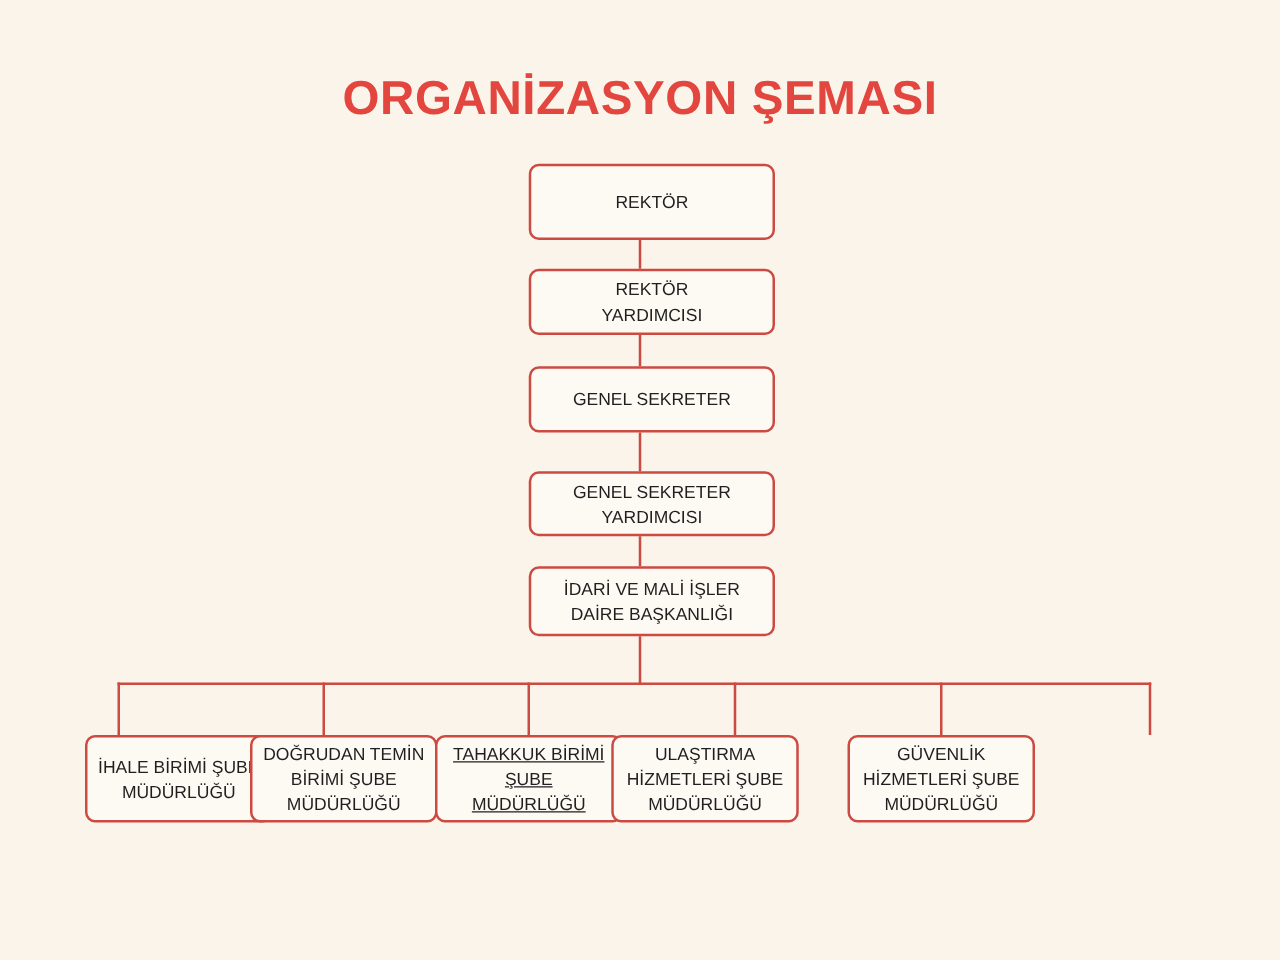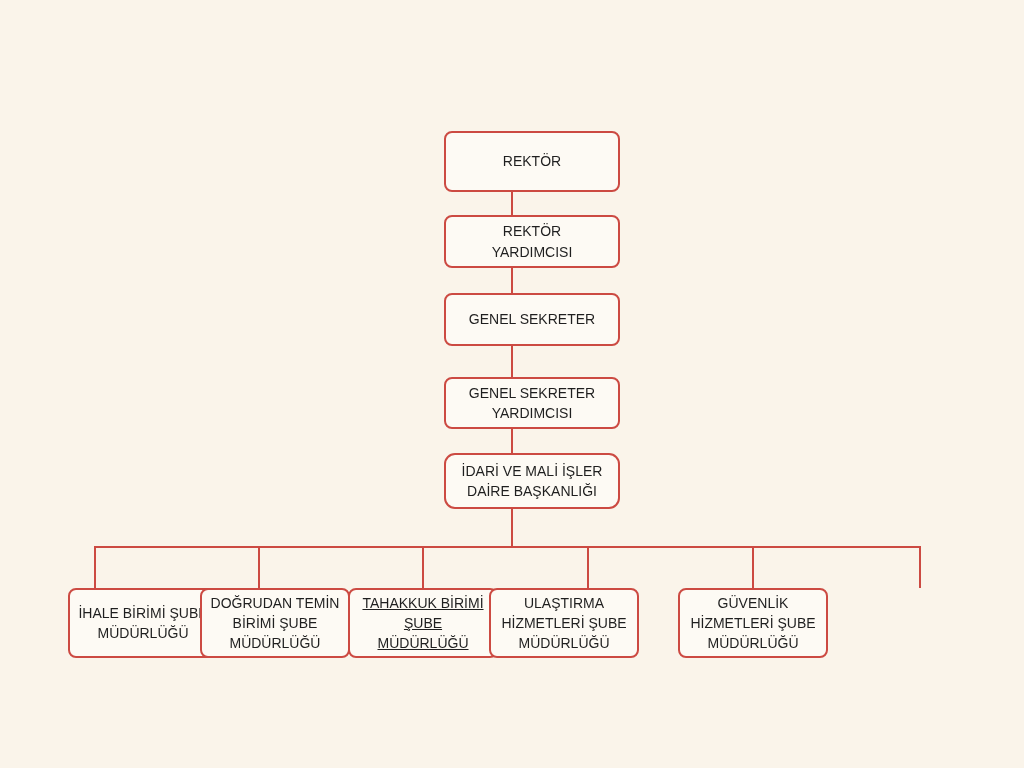--- a/index.html
+++ b/index.html
@@ -40,42 +40,43 @@
     color: var(--text);
     display: flex;
     align-items: center;
     justify-content: center;
     text-align: center;
     font-size: 14px;
     line-height: 1.45;
     white-space: pre-line;
     padding: 2px 4px;
   }
-  .chain-node { left: 444px; width: 176px; }
+  .chain-node { left: 423px; width: 197px; }
   .branch-node { top: 588px; width: 150px; height: 70px; }
   .line {
     position: absolute;
     background: var(--red);
   }
   .v { width: 2px; }
   .h { height: 2px; }
 </style>
 </head>
 <body>
 
 <div class="canvas">
 
+  <h1 class="chart-title">ORGANİZASYON ŞEMASI</h1>
 
   <div class="node chain-node" style="top:131px;height:61px;">REKTÖR</div>
   <div class="node chain-node" style="top:215px;height:53px;">REKTÖR
 YARDIMCISI</div>
   <div class="node chain-node" style="top:293px;height:53px;">GENEL SEKRETER</div>
   <div class="node chain-node" style="top:377px;height:52px;">GENEL SEKRETER
 YARDIMCISI</div>
-  <div class="node chain-node" style="top:453px;height:56px;border-radius:11px;">İDARİ VE MALİ İŞLER
+  <div class="node chain-node" style="top:453px;height:56px;">İDARİ VE MALİ İŞLER
 DAİRE BAŞKANLIĞI</div>
 
   <div class="line v" style="left:511px;top:192px;height:23px;"></div>
   <div class="line v" style="left:511px;top:268px;height:25px;"></div>
   <div class="line v" style="left:511px;top:346px;height:31px;"></div>
   <div class="line v" style="left:511px;top:429px;height:24px;"></div>
   <div class="line v" style="left:511px;top:509px;height:39px;"></div>
 
   <div class="line h" style="left:94px;top:546px;width:827px;"></div>
   <div class="line v" style="left:94px;top:546px;height:42px;"></div>

